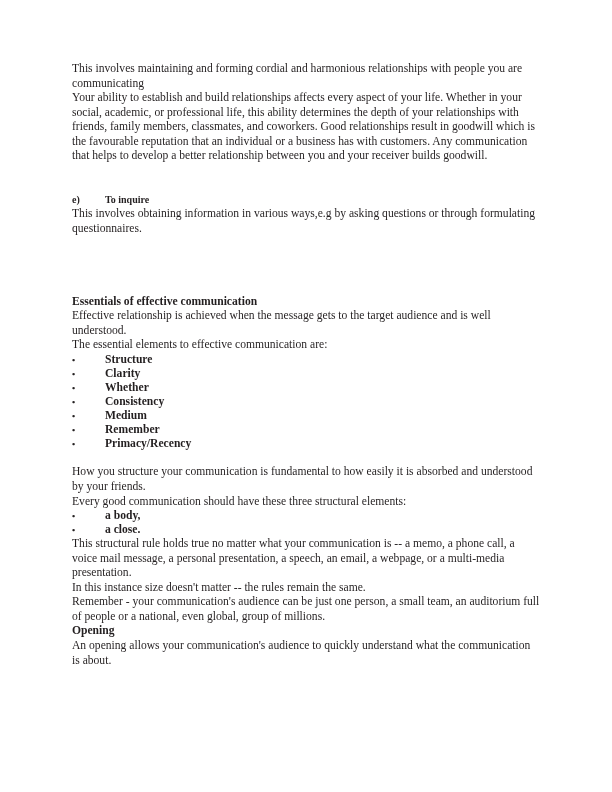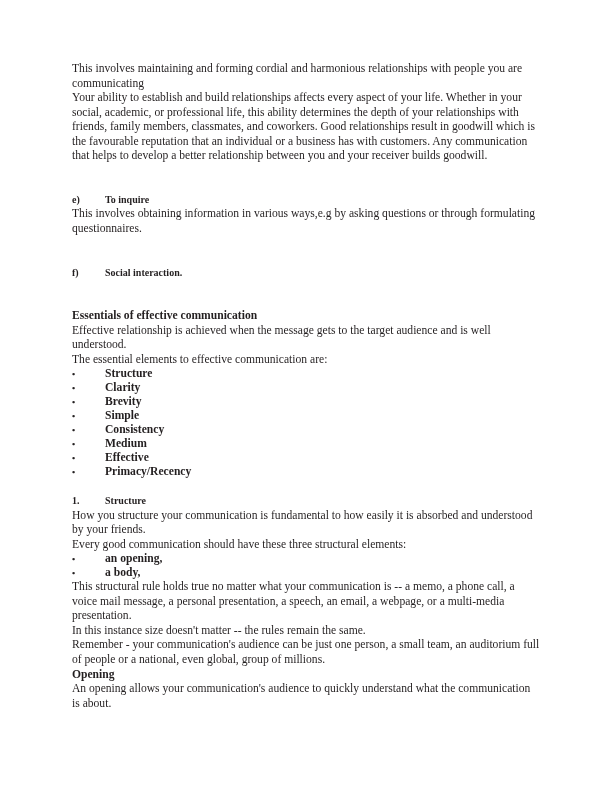--- a/index.html
+++ b/index.html
@@ -90,69 +90,60 @@
     <div class="spacer"></div>
 
     <div class="tab-head">
       <span class="marker">e)</span><span>To inquire</span>
     </div>
     <p class="line">This involves obtaining information in various ways,e.g by asking questions or through formulating questionnaires.</p>
 
     <div class="spacer"></div>
     <div class="spacer"></div>
 
-    <div class="tab-head">
-      <span class="marker">f)</span><span>Social interaction.</span>
-    </div>
 
     <div class="spacer"></div>
     <div class="spacer"></div>
 
     <p class="line bold">Essentials of effective communication</p>
     <p class="line">Effective relationship is achieved when the message gets to the target audience and is well understood.</p>
     <p class="line">The essential elements to effective communication are:</p>
 
     <div class="bullet-row">
       <span class="dot">•</span><span class="btext">Structure</span>
     </div>
     <div class="bullet-row">
       <span class="dot">•</span><span class="btext">Clarity</span>
     </div>
     <div class="bullet-row">
-      <span class="dot">•</span><span class="btext">Brevity</span>
-    </div>
-    <div class="bullet-row">
-      <span class="dot">•</span><span class="btext">Simple</span>
+      <span class="dot">•</span><span class="btext">Whether</span>
     </div>
     <div class="bullet-row">
       <span class="dot">•</span><span class="btext">Consistency</span>
     </div>
     <div class="bullet-row">
       <span class="dot">•</span><span class="btext">Medium</span>
     </div>
     <div class="bullet-row">
-      <span class="dot">•</span><span class="btext">Effective</span>
+      <span class="dot">•</span><span class="btext">Remember</span>
     </div>
     <div class="bullet-row">
       <span class="dot">•</span><span class="btext">Primacy/Recency</span>
     </div>
 
     <div class="spacer"></div>
 
-    <div class="tab-head">
-      <span class="marker">1.</span><span>Structure</span>
-    </div>
     <p class="line">How you structure your communication is fundamental to how easily it is absorbed and understood by your friends.</p>
     <p class="line">Every good communication should have these three structural elements:</p>
 
     <div class="bullet-row">
-      <span class="dot">•</span><span class="btext">an opening,</span>
+      <span class="dot">•</span><span class="btext">a body,</span>
     </div>
     <div class="bullet-row">
-      <span class="dot">•</span><span class="btext">a body,</span>
+      <span class="dot">•</span><span class="btext">a close.</span>
     </div>
 
     <p class="line">This structural rule holds true no matter what your communication is -- a memo, a phone call, a voice mail message, a personal presentation, a speech, an email, a webpage, or a multi-media presentation.</p>
     <p class="line">In this instance size doesn't matter -- the rules remain the same.</p>
     <p class="line">Remember - your communication's audience can be just one person, a small team, an auditorium full of people or a national, even global, group of millions.</p>
 
     <p class="line bold">Opening</p>
     <p class="line">An opening allows your communication's audience to quickly understand what the communication is about.</p>
 
   </div>

